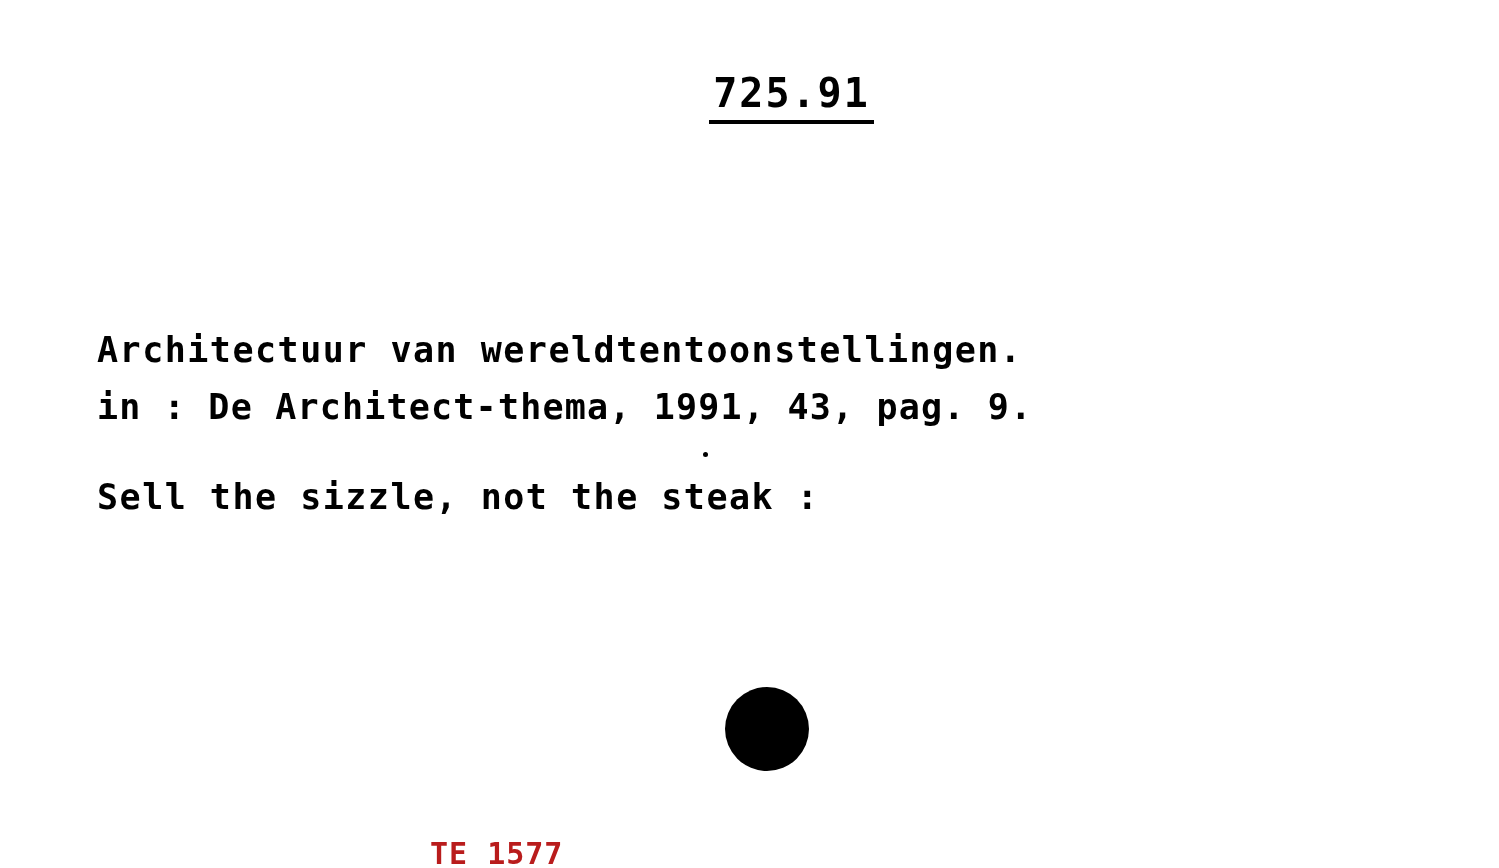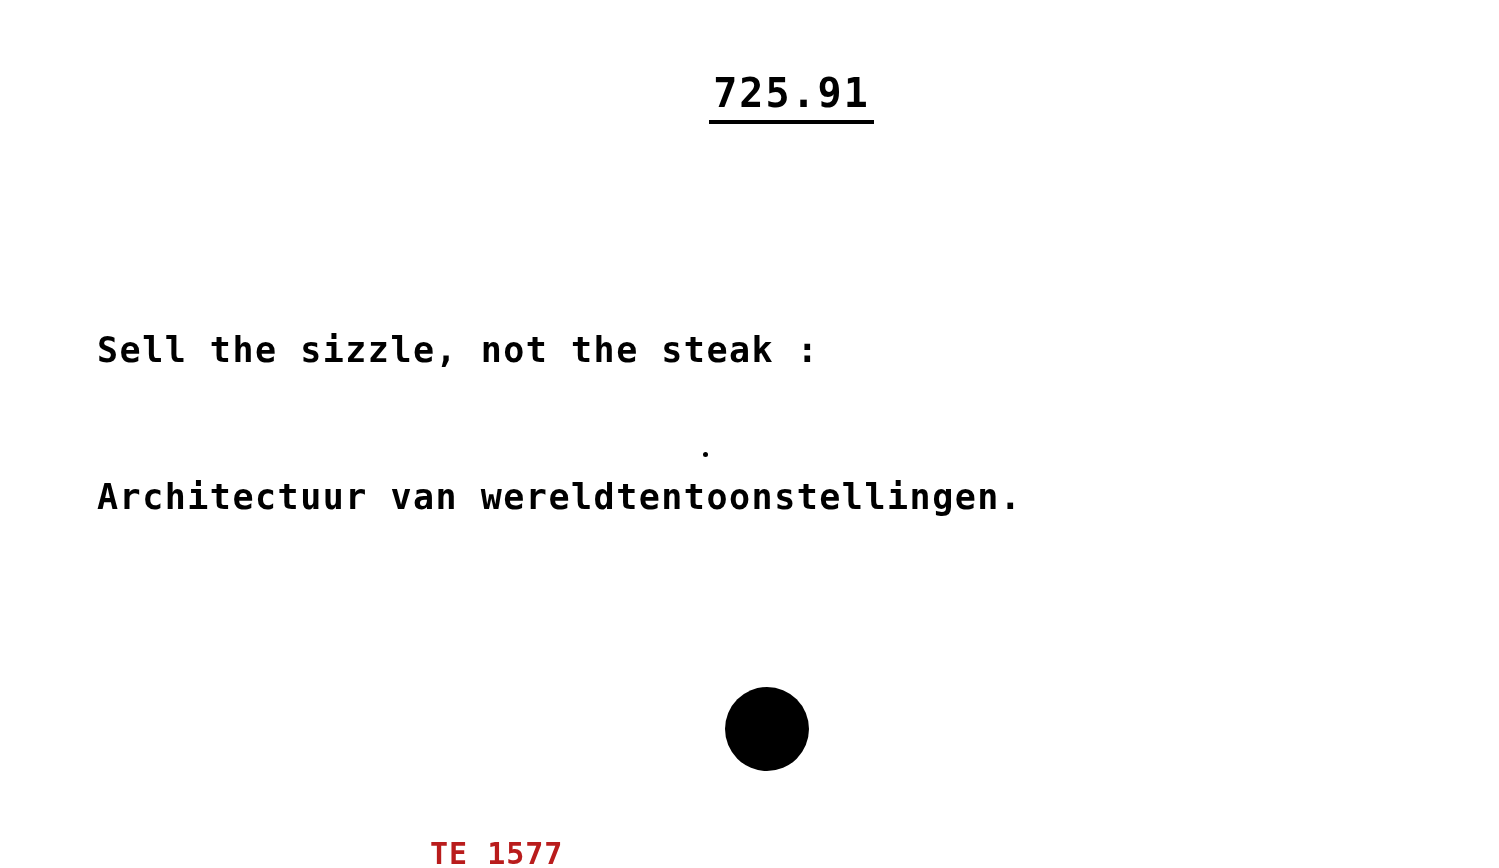--- a/index.html
+++ b/index.html
@@ -101,24 +101,25 @@
 </head>
 <body>
 
 <div class="page">
 
   <div class="classmark">
     <span class="mark-text">725.91</span>
   </div>
 
   <div class="title-block">
+    <div class="title-line">Architectuur van wereldtentoonstellingen.</div>
     <div class="title-line">Sell the sizzle, not the steak :</div>
-    <div class="title-line">Architectuur van wereldtentoonstellingen.</div>
   </div>
 
+  <div class="citation">in : De Architect-thema, 1991, 43, pag. 9.</div>
 
   <div class="stray-dot"></div>
 
   <div class="punch-dot"></div>
 
   <div class="bottom-fragment">TE 1577</div>
 
 </div>
 
 </body></html>

